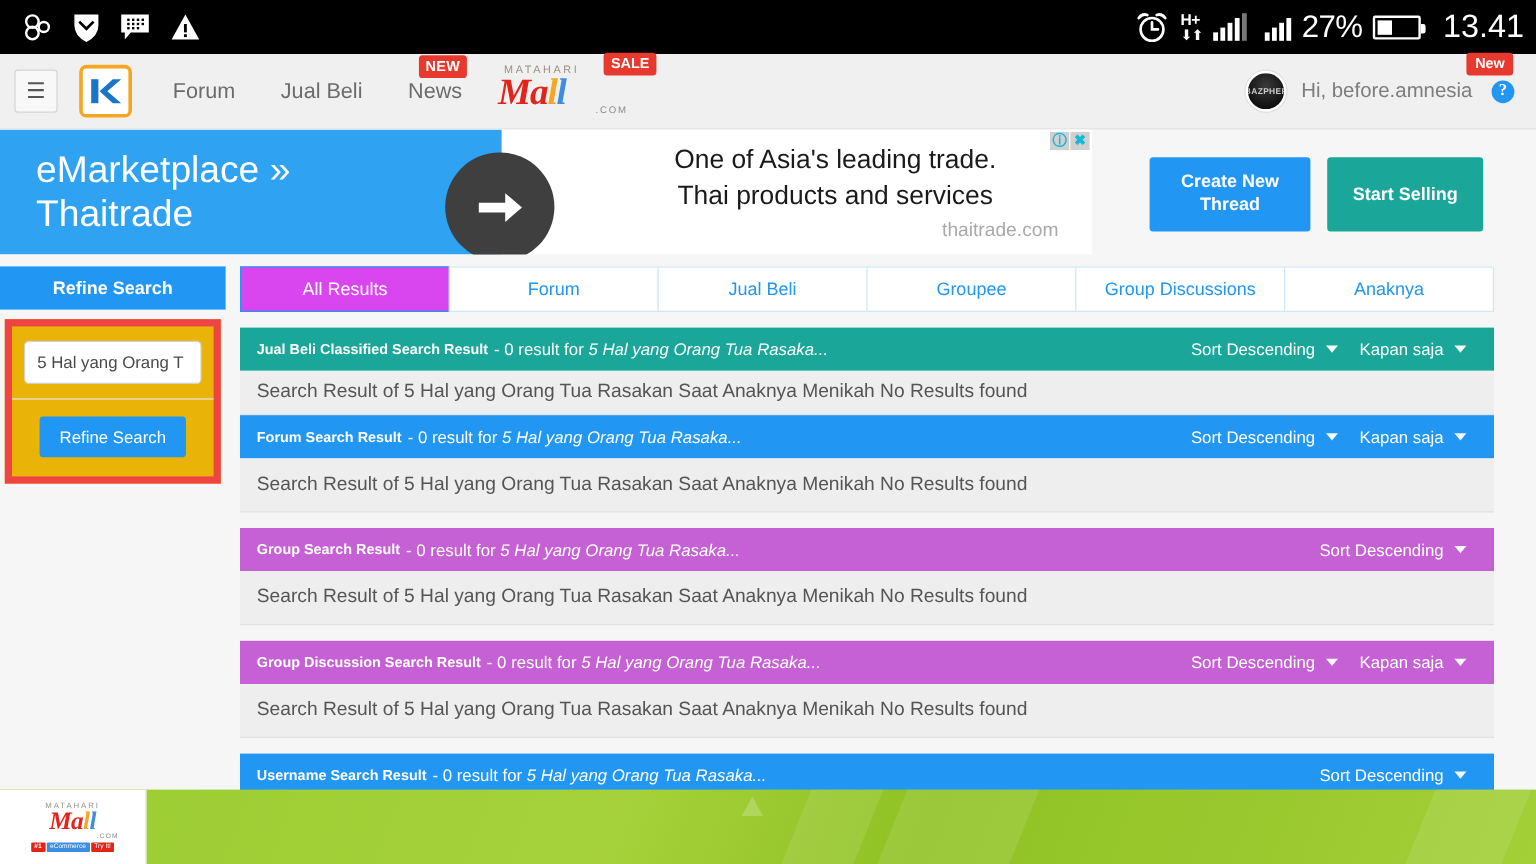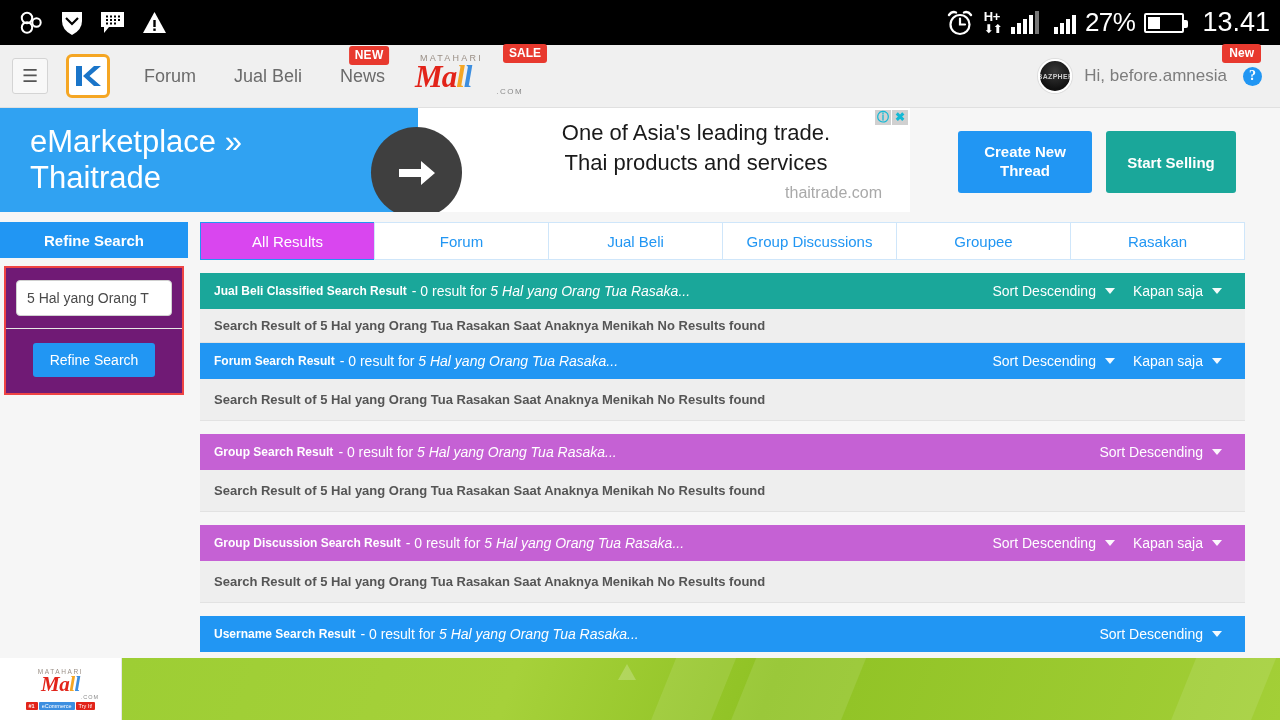--- a/index.html
+++ b/index.html
@@ -158,21 +158,21 @@
 
   
   .body-row { display: flex; padding-top: 6px; }
   .sidebar { width: 188px; padding-left: 0; }
   .refine-head {
     background: #2196f3; color: #fff; height: 36px;
     display: flex; align-items: center; justify-content: center;
     font-size: 15px; font-weight: 700;
   }
   .refine-card {
-    margin: 8px 4px 1px 4px; background: #701a75; border: 2px solid #ef4444;
+    margin: 8px 4px 1px 4px; background: #eab308; border: 6px solid #ef4444;
     padding: 12px 10px 16px;
   }
   .refine-card input {
     width: 100%; height: 36px; border: 1px solid #d0d0d0; border-radius: 4px;
     padding: 0 10px; font-size: 14px; color: #4a4a4a; outline: none;
     font-family: "Liberation Sans", sans-serif; background: #fff;
   }
   .refine-sep { height: 1px; background: #e6e6e6; margin: 12px -10px 14px; }
   .btn-refine {
     display: block; margin: 0 auto; background: #2196f3; color: #fff; border: none;
@@ -198,21 +198,21 @@
   .rhead .title { font-size: 12px; font-weight: 700; white-space: nowrap; }
   .rhead .sub { font-size: 14px; margin-left: 5px; white-space: nowrap; }
   .rhead .sub em { font-style: italic; }
   .rhead .ctrls { margin-left: auto; display: flex; align-items: center; gap: 0; }
   .ctrl { font-size: 14px; display: flex; align-items: center; gap: 9px; padding: 0 9px; cursor: pointer; white-space: nowrap;}
   .caret {
     width: 0; height: 0; border-left: 5px solid transparent; border-right: 5px solid transparent;
     border-top: 6px solid #fff; opacity: .95;
   }
   .rbody {
-    background: #eeeeee; color: #555; font-size: 13px; font-weight: 700;
+    background: #eeeeee; color: #555; font-size: 16px; font-weight: 400;
     padding: 9px 14px; border-bottom: 1px solid #e2e2e2;
   }
   .rbody.tall { padding: 13px 14px; }
   .teal { background: #1aa79a; }
   .blue { background: #2196f3; }
   .purple { background: #c561d4; }
 
   
   .bottomad {
     position: absolute; left: 0; bottom: 0; width: 1280px; height: 62px;
@@ -397,23 +397,23 @@
         <button class="btn-refine">Refine Search</button>
       </div>
     </div>
 
     <div class="results">
 
       <div class="tabs">
         <div class="tab active">All Results</div>
         <div class="tab">Forum</div>
         <div class="tab">Jual Beli</div>
+        <div class="tab">Groupee</div>
         <div class="tab">Group Discussions</div>
-        <div class="tab">Groupee</div>
-        <div class="tab">Rasakan</div>
+        <div class="tab">Anaknya</div>
       </div>
 
       <div class="rblock">
         <div class="rhead teal">
           <span class="title">Jual Beli Classified Search Result</span>
           <span class="sub">
             <span>- 0 result for</span>
             <em>5 Hal yang Orang Tua Rasaka...</em>
           </span>
           <span class="ctrls">

